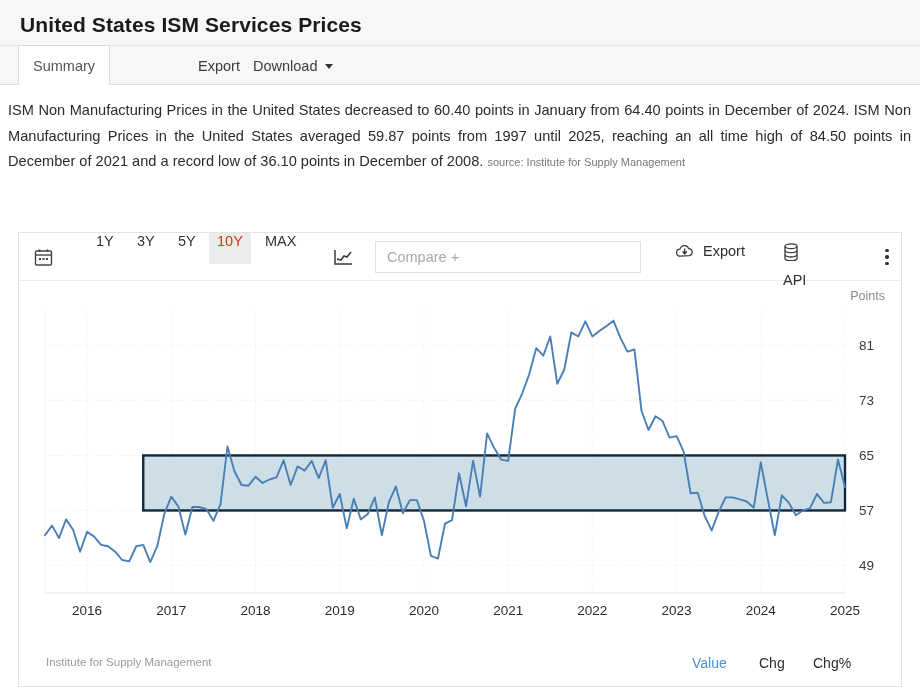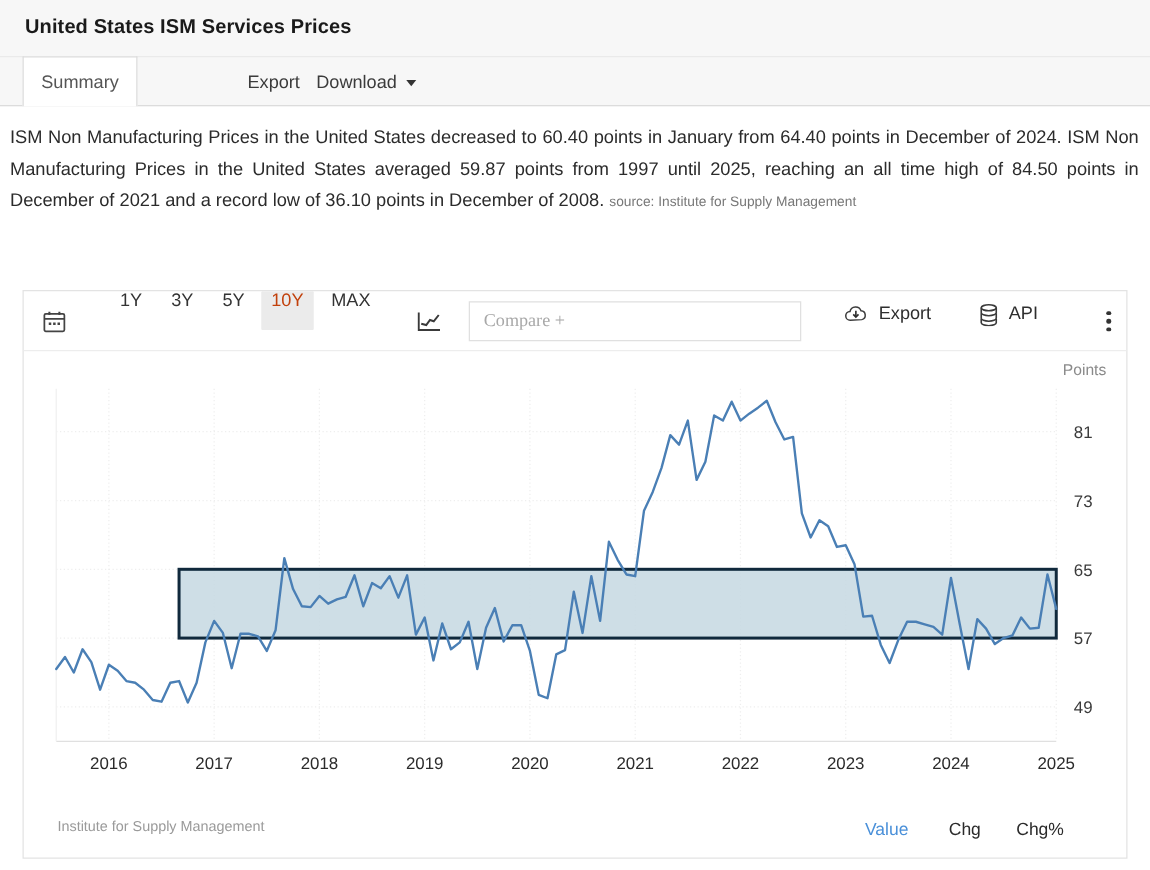--- a/index.html
+++ b/index.html
@@ -14,21 +14,21 @@
   .page { position: relative; width: 920px; height: 696px; }
 
   
   .titlebar {
     position: absolute; left: 0; top: 0; width: 920px; height: 46px;
     background: #f7f7f7;
     border-bottom: 1px solid #e6e6e6;
   }
   .titlebar .title {
     position: absolute; left: 20px; top: 13px;
-    font-size: 16px; font-weight: bold; color: #1a1a1a;
+    font-size: 21px; font-weight: bold; color: #1a1a1a;
     letter-spacing: .1px;
   }
 
   
   .tabstrip {
     position: absolute; left: 0; top: 46px; width: 920px; height: 39px;
     background: #f7f7f7;
     text-align: center;
   }
   .tabstrip .baseline {
@@ -97,21 +97,21 @@
     width: 32px; height: 24px;
     display: flex; align-items: center; justify-content: center;
     cursor: pointer;
   }
   .compare {
     position: absolute; left: 356px; top: 8px;
     width: 266px; height: 32px;
     background: #fff; border: 1px solid #e0e0e0;
     font-size: 14.5px; color: #333;
     padding: 0 11px;
-    font-family: Liberation Serif, serif;
+    font-family: Liberation Sans, sans-serif;
   }
   .compare::placeholder { color: #a8a8a8; }
   .tb-btn {
     position: absolute; top: 10px; height: 28px;
     display: flex; align-items: flex-start; gap: 8px;
     font-size: 14.5px; color: #2e2e2e; cursor: pointer;
   }
   .tb-dots {
     position: absolute; left: 858px; top: 12px;
     width: 20px; height: 24px;
@@ -215,21 +215,21 @@
         <span>
           <svg width="20" height="16" viewBox="0 0 20 16">
             <path d="M5.2 13.2a3.5 3.5 0 0 1-.2-7 4.6 4.6 0 0 1 8.8-.6 3.6 3.6 0 0 1 .6 7.1z" fill="none" stroke="#3c3c3c" stroke-width="1.2"></path>
             <line x1="9.7" y1="5.6" x2="9.7" y2="10.4" stroke="#2b2b2b" stroke-width="1.3"></line>
             <polyline points="7.6,8.5 9.7,10.7 11.8,8.5" fill="none" stroke="#2b2b2b" stroke-width="1.3"></polyline>
           </svg>
         </span>
         <span>Export</span>
       </div>
 
-      <div class="tb-btn" style="left:764px;">
+      <div class="tb-btn" style="left:764px;flex-direction:column;">
         <span>
           <svg width="16" height="18" viewBox="0 0 16 18">
             <ellipse cx="8" cy="3.2" rx="6" ry="2.4" fill="none" stroke="#3a3a3a" stroke-width="1.3"></ellipse>
             <path d="M2 3.2v4c0 1.3 2.7 2.4 6 2.4s6-1.1 6-2.4v-4" fill="none" stroke="#3a3a3a" stroke-width="1.3"></path>
             <path d="M2 7.6v4c0 1.3 2.7 2.4 6 2.4s6-1.1 6-2.4v-4" fill="none" stroke="#3a3a3a" stroke-width="1.3"></path>
             <path d="M2 12v3.2c0 1.3 2.7 2.4 6 2.4s6-1.1 6-2.4V12" fill="none" stroke="#3a3a3a" stroke-width="1.3"></path>
           </svg>
         </span>
         <span>API</span>
       </div>

